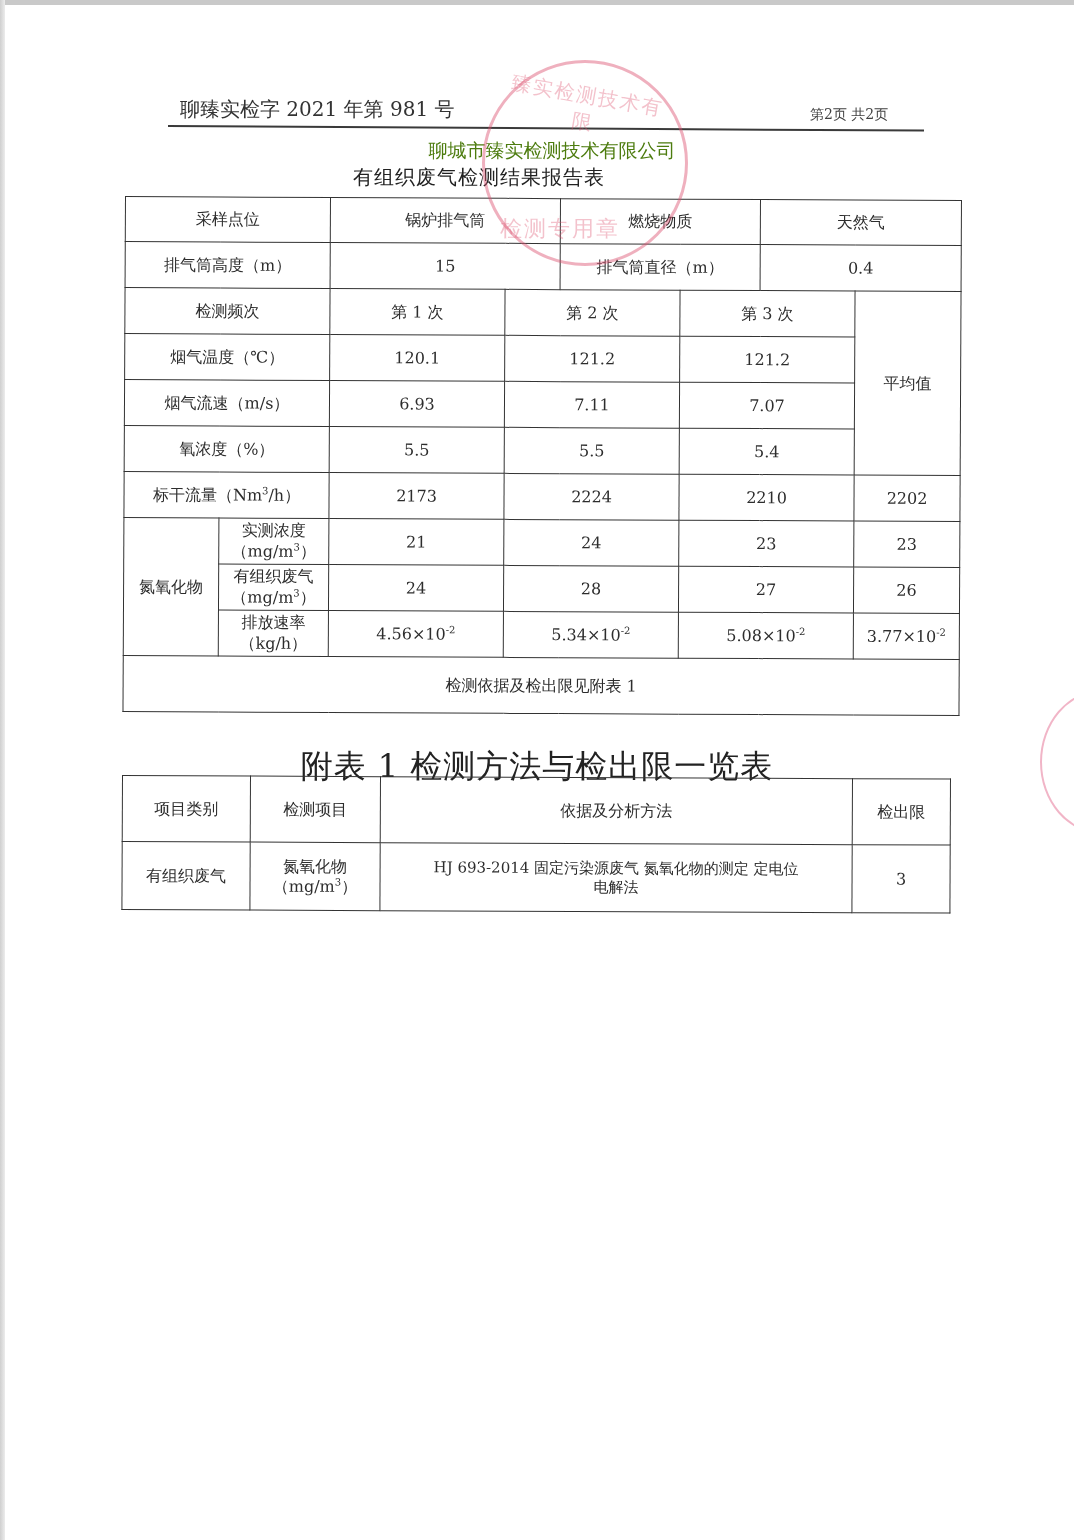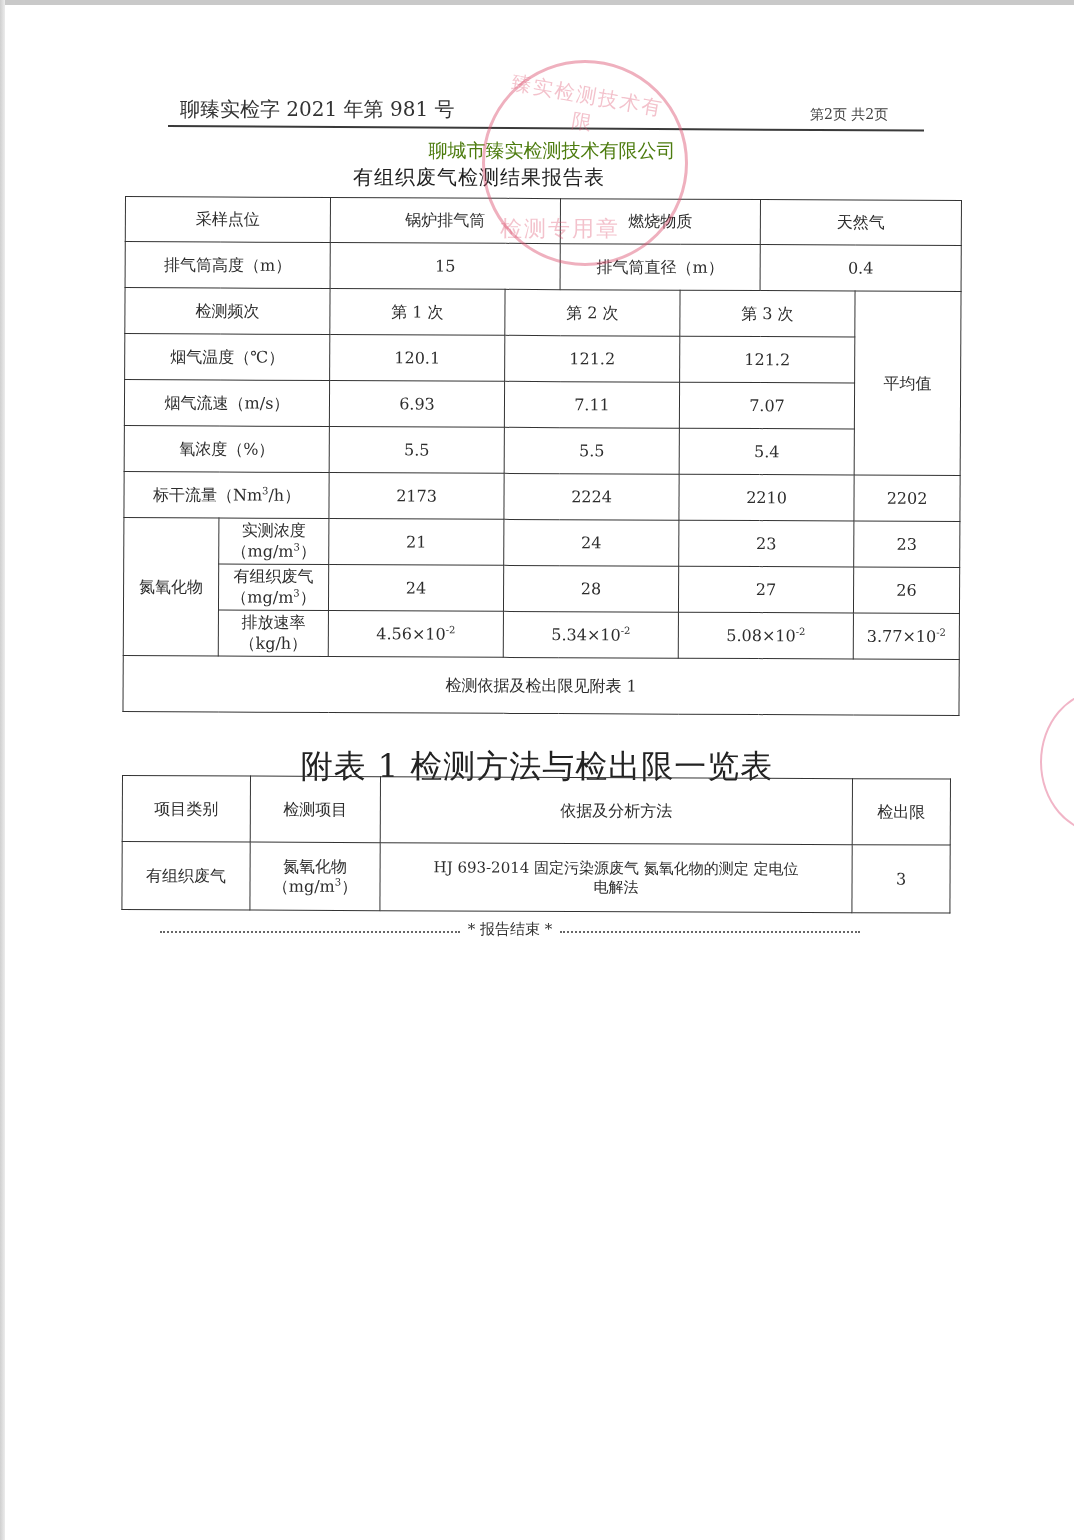--- a/index.html
+++ b/index.html
@@ -153,24 +153,19 @@
     </tr>
     <tr style="height:68px">
       <td>有组织废气</td>
       <td><span>氮氧化物</span><br><span>（mg/m</span><sup>3</sup><span>）</span></td>
       <td style="font-size:15px;"><span>HJ 693-2014 固定污染源废气  氮氧化物的测定  定电位</span><br><span>电解法</span></td>
       <td>3</td>
     </tr>
   </tbody>
     </table>
 
-  <div class="end-line">
-    <span class="dots"></span>
-    <span class="end-text">* 报告结束 *</span>
-    <span class="dots"></span>
-  </div>
 
   <div class="stamp"></div>
   <div class="stamp-text-top">臻实检测技术有限</div>
   <div class="stamp-text-mid">检测专用章</div>
   <div class="stamp-edge"></div>
 
 </div>
 
 </body></html>

